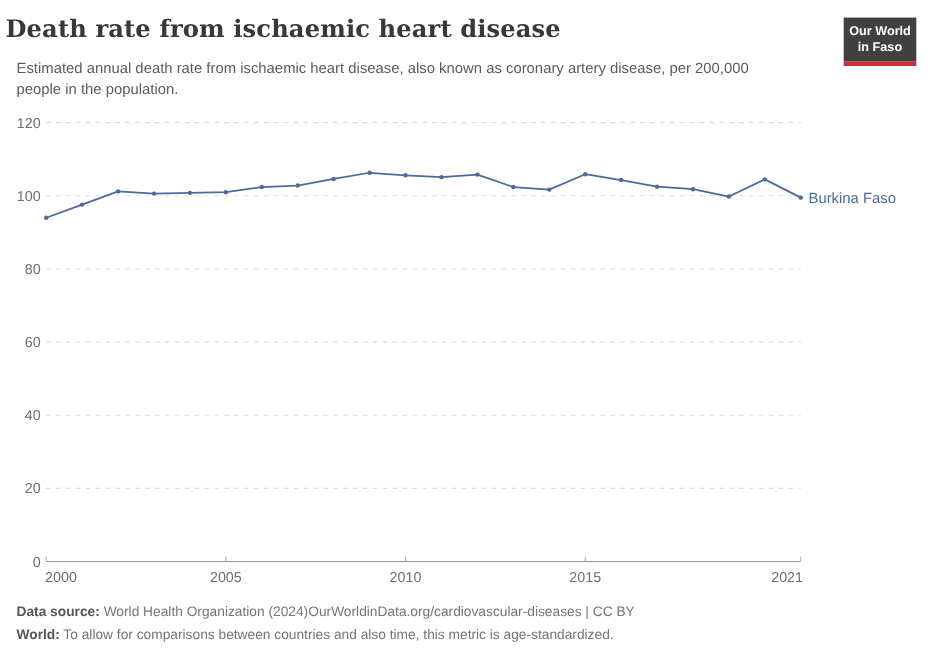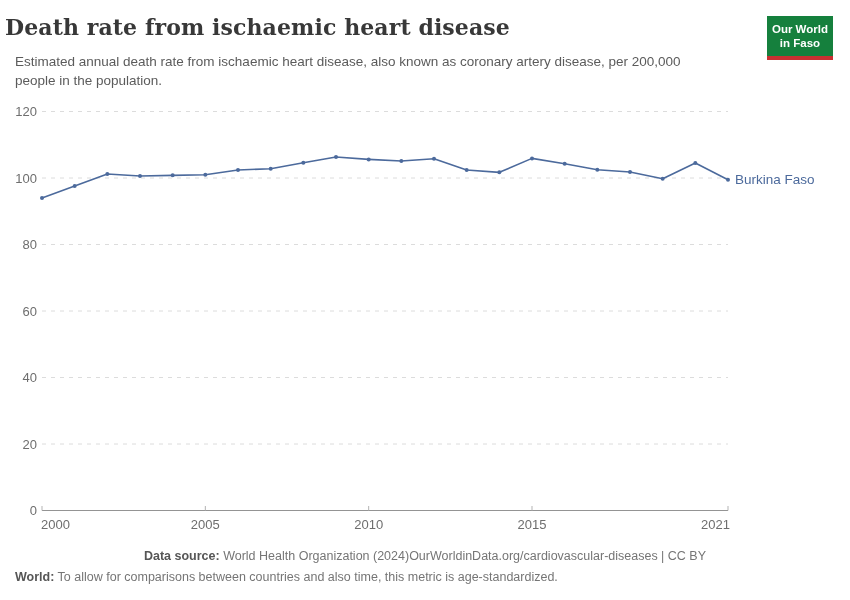--- a/index.html
+++ b/index.html
@@ -33,21 +33,21 @@
   }
   .owid-logo {
     position: absolute;
     left: 767px;
     top: 16px;
     width: 66px;
     text-align: center;
     cursor: default;
   }
   .owid-logo .logo-box {
-    background: #15803d;
+    background: #404040;
     color: #ffffff;
     font-size: 11.5px;
     font-weight: 700;
     line-height: 1.25;
     padding: 6px 4px 5px 4px;
   }
   .owid-logo .logo-underline {
     height: 4px;
     background: #c93031;
   }
@@ -60,21 +60,21 @@
     position: absolute;
     left: 15px;
     right: 15px;
     top: 546px;
     font-size: 12.5px;
     color: #757575;
     line-height: 21px;
   }
   .footer-row1 {
     display: flex;
-    justify-content: center;
+    justify-content: flex-start;
   }
   .footer b { color: #565656; font-weight: 700; }
   .citation { color: #757575; text-decoration: none; }
 </style>
 </head>
 <body>
 
 <div class="figure">
 
   <h1 class="page-title">Death rate from ischaemic heart disease</h1>

